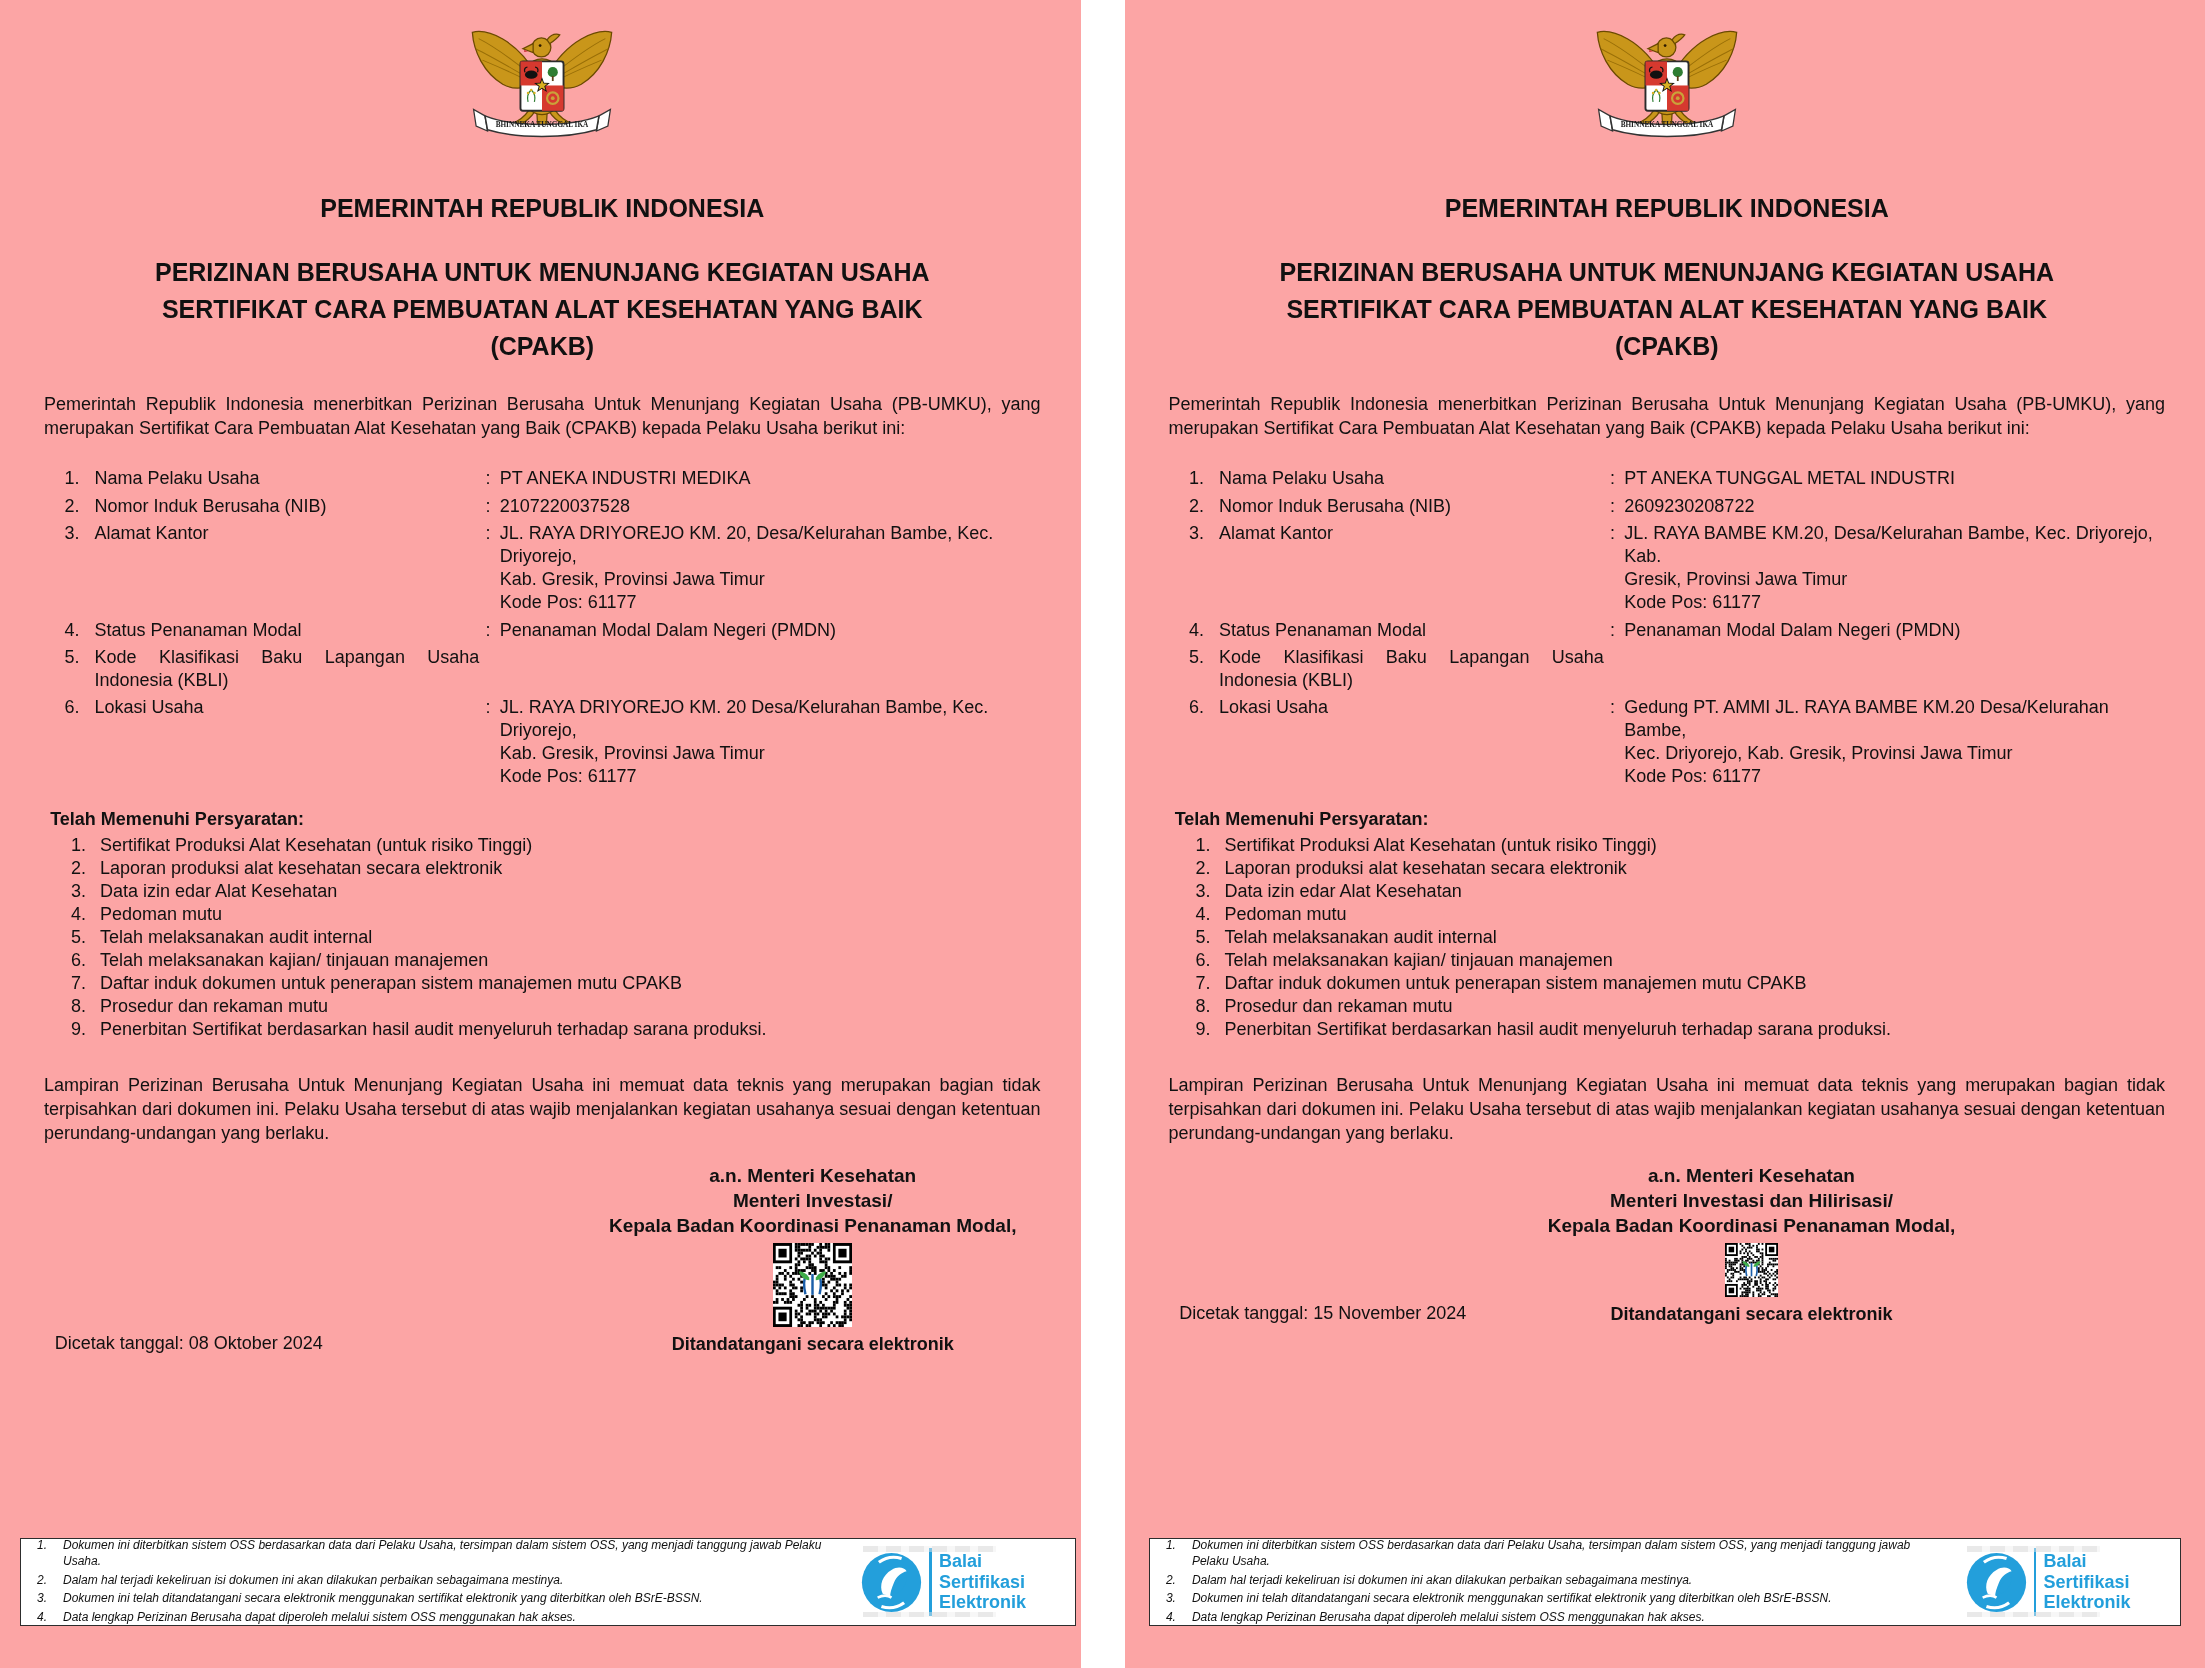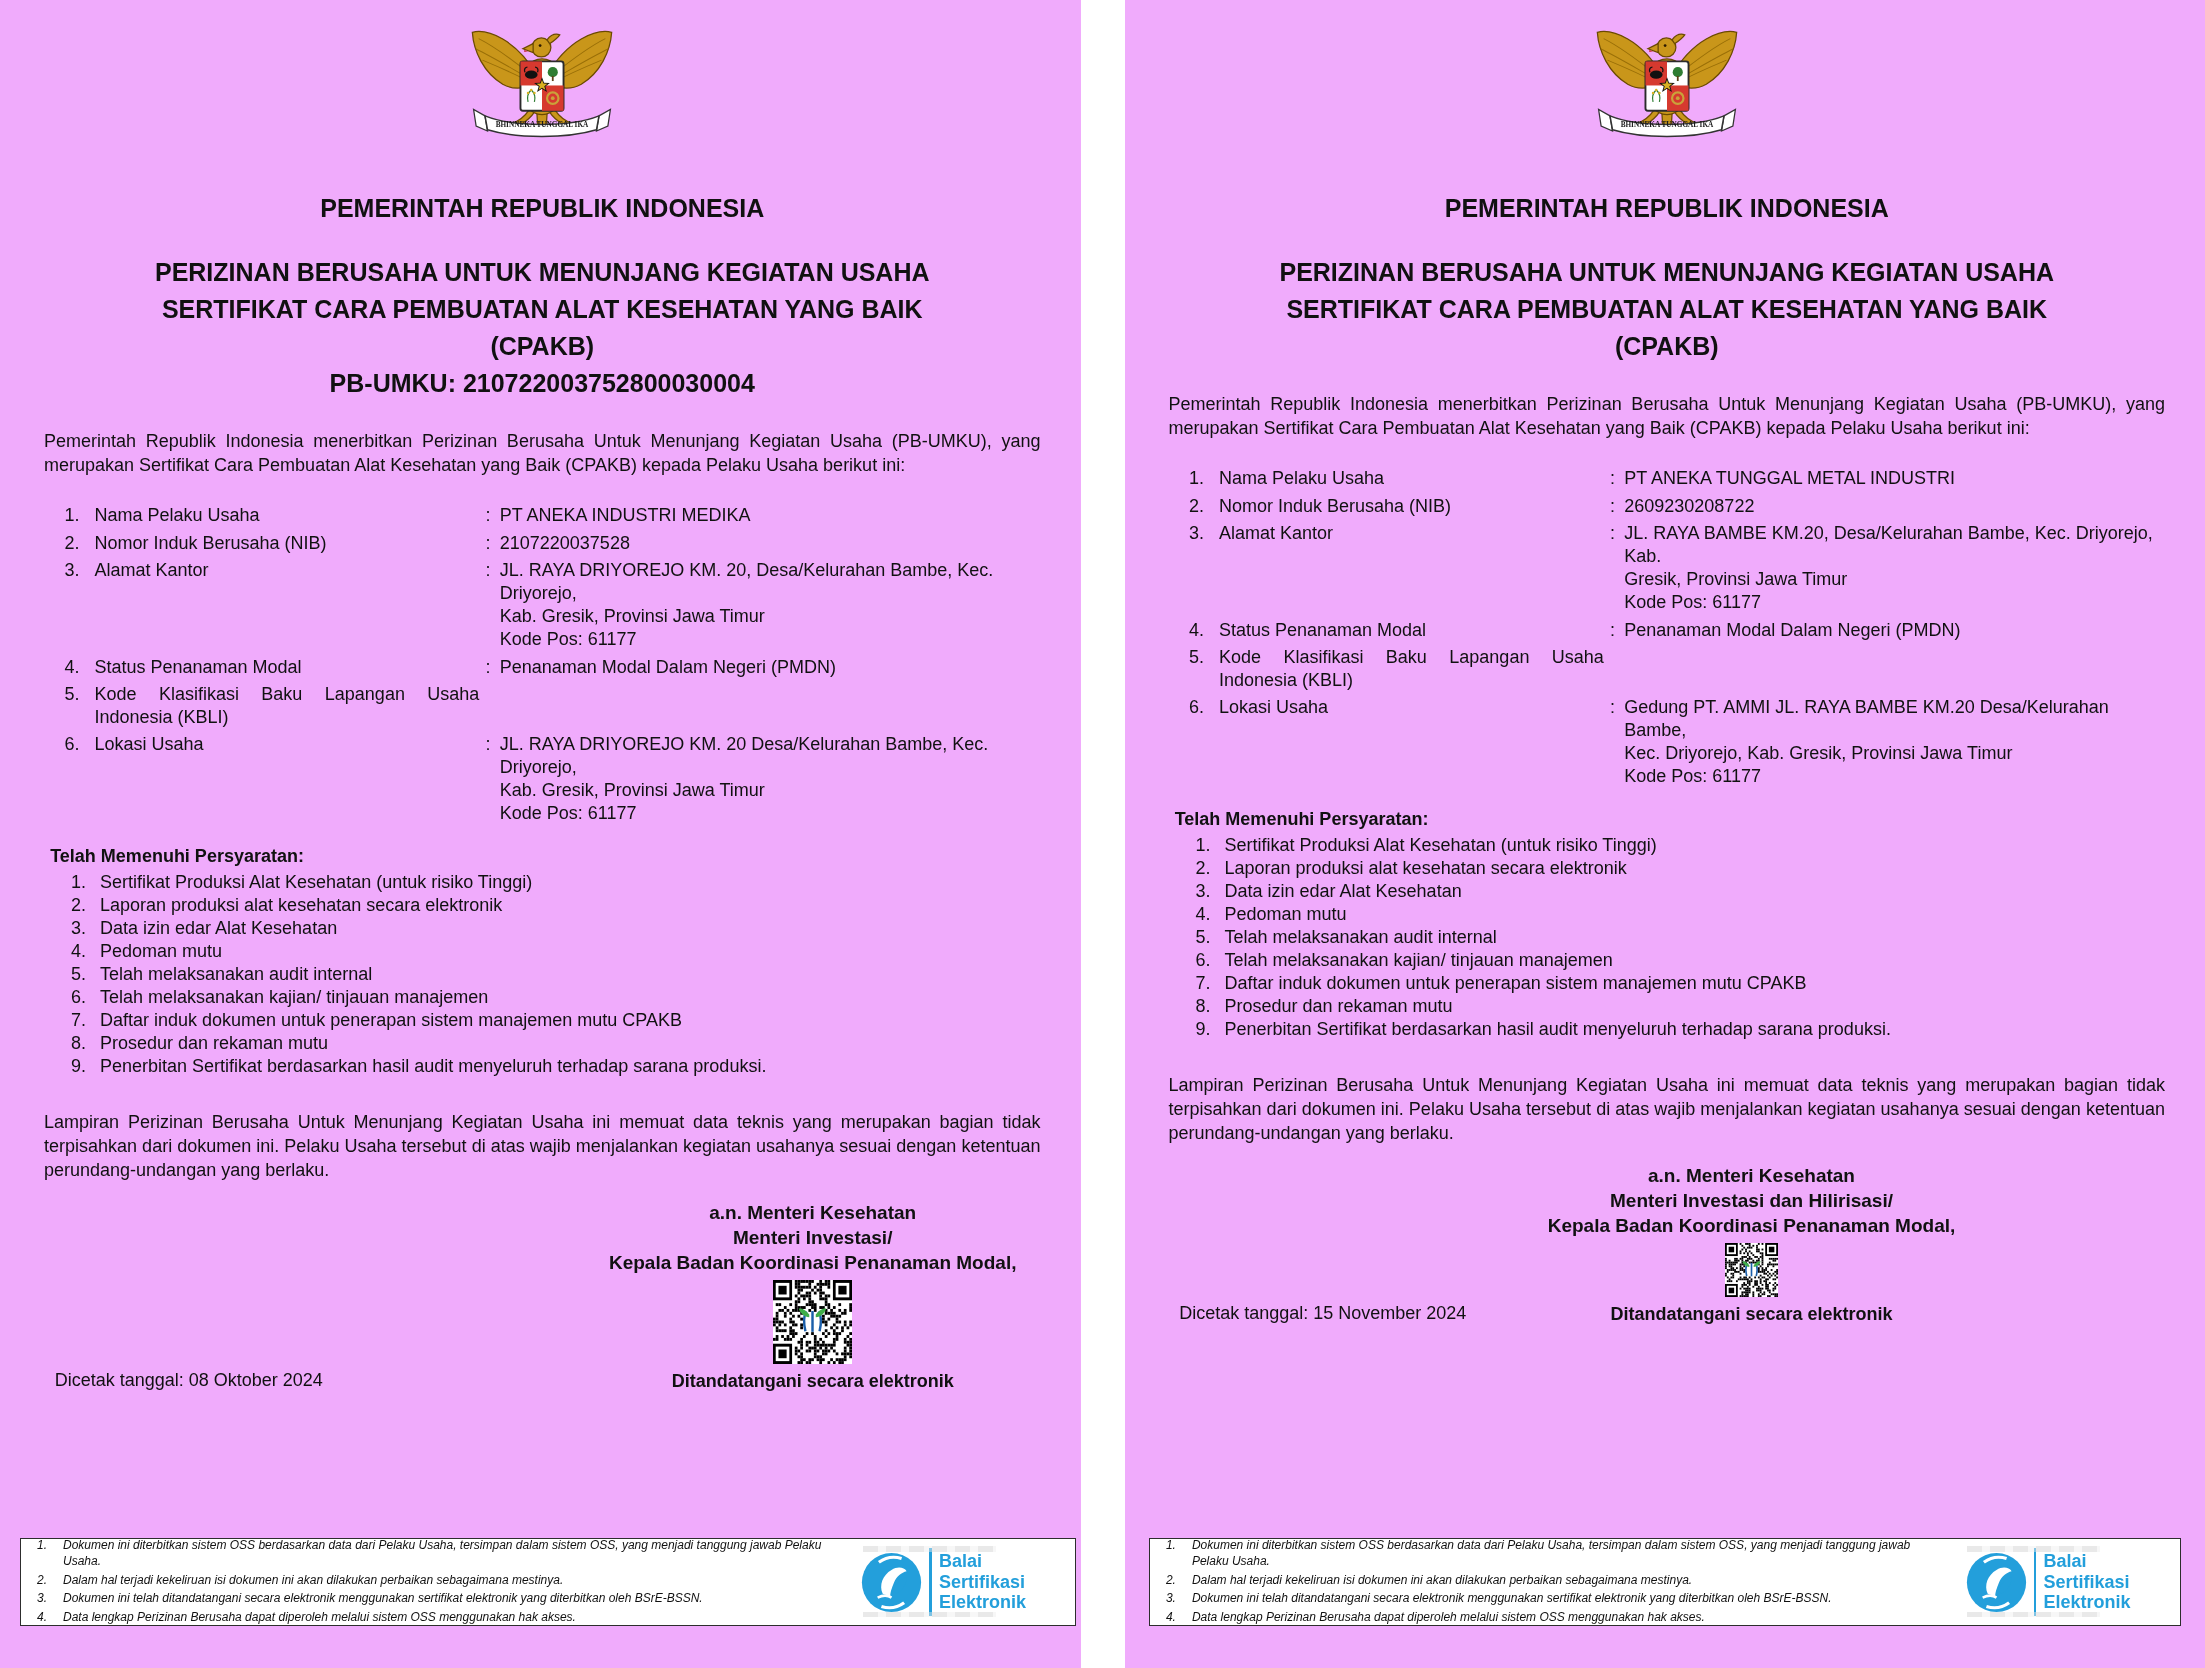--- a/index.html
+++ b/index.html
@@ -1,21 +1,21 @@
 <!DOCTYPE html>
 <html style="font-size:7.1px"><head>
 <meta charset="utf-8">
 <style>
   html,body{margin:0;padding:0;}
   body{
     width:2205px;height:1669px;overflow:hidden;background:#ffffff;
     font-family:"Liberation Sans",sans-serif;color:#111;
   }
   #pages-host{display:flex;column-gap:44px;}
-  .page{position:relative;width:1089px;height:1669px;padding:0 40px 0 44px;box-sizing:border-box;background:#f0abfc;}
+  .page{position:relative;width:1089px;height:1669px;padding:0 40px 0 44px;box-sizing:border-box;background:#fca5a5;}
   .emblem{display:block;margin:12.4px auto 0;height:133px;}
   .gov-title{margin-top:49px;text-align:center;font-size:25px;font-weight:700;}
   .doc-title{margin-top:31px;text-align:center;font-weight:700;font-size:25px;line-height:37px;}
   .intro,.closing{margin-top:27px;font-size:18px;line-height:24px;text-align:justify;}
   .fields{margin-top:27px;font-size:18px;}
   .frow{display:flex;margin-bottom:4.4px;padding-left:20.4px;}
   .fno{width:30px;flex:none;line-height:23px;}
   .flabel{width:385px;flex:none;line-height:23px;text-align:justify;padding-right:6.2px;}
   .fval{flex:1;display:flex;line-height:23px;font-size:18px;}
   .fcolon{flex:none;width:14.2px;}
@@ -107,21 +107,20 @@
       <text x="120" y="182" text-anchor="middle" font-size="11.5" font-weight="bold" font-family="Liberation Serif, serif" fill="#1a1a1a">BHINNEKA TUNGGAL IKA</text>
     </g>
   </svg>
 
   <div class="gov-title">PEMERINTAH REPUBLIK INDONESIA</div>
 
   <div class="doc-title">
     <div>PERIZINAN BERUSAHA UNTUK MENUNJANG KEGIATAN USAHA</div>
     <div>SERTIFIKAT CARA PEMBUATAN ALAT KESEHATAN YANG BAIK</div>
     <div>(CPAKB)</div>
-    <div>PB-UMKU: 210722003752800030004</div>
   </div>
 
   <p class="intro">Pemerintah Republik Indonesia menerbitkan Perizinan Berusaha Untuk Menunjang Kegiatan Usaha (PB-UMKU), yang merupakan Sertifikat Cara Pembuatan Alat Kesehatan yang Baik (CPAKB) kepada Pelaku Usaha berikut ini:</p>
 
   <div class="fields">
     <div class="frow">
       <span class="fno">1.</span>
       <span class="flabel">Nama Pelaku Usaha</span>
       <span class="fval">
             <span class="fcolon"></span>

